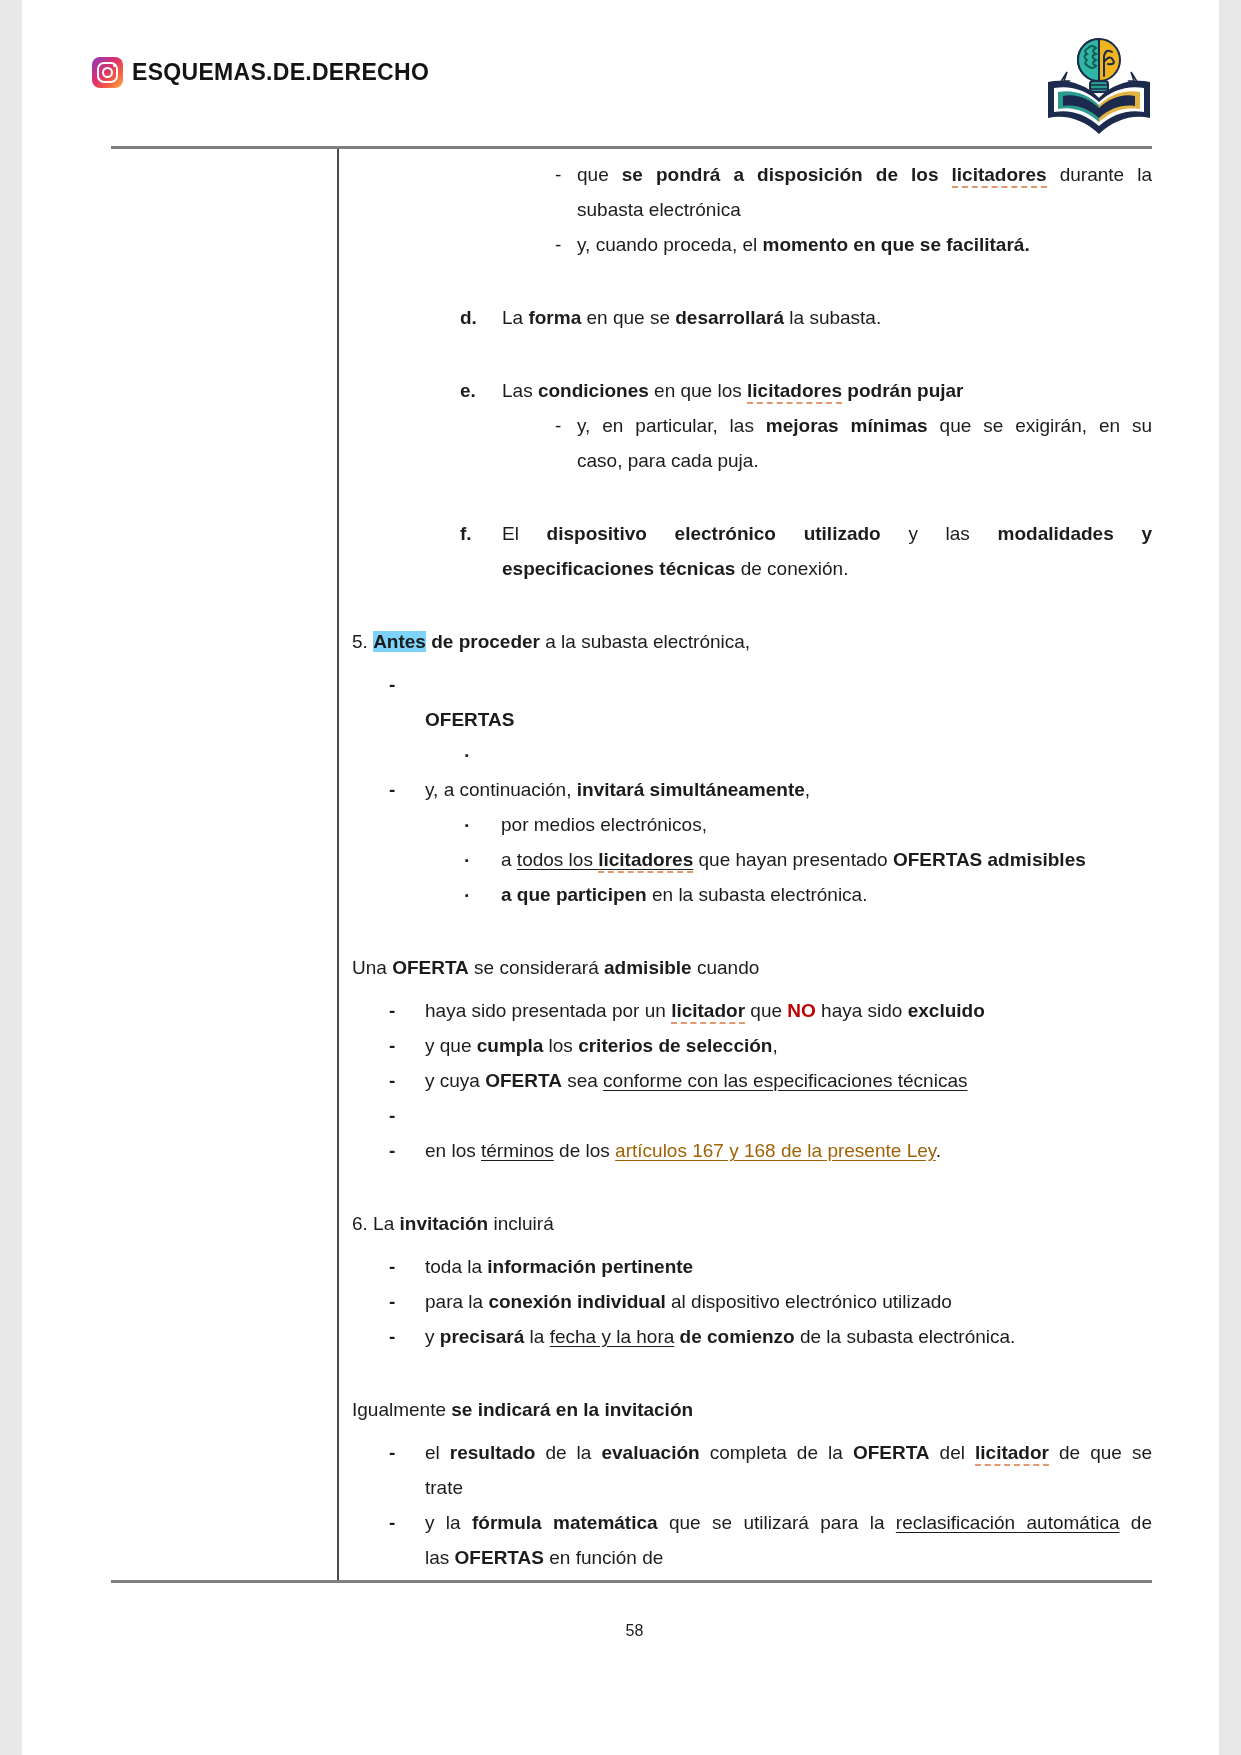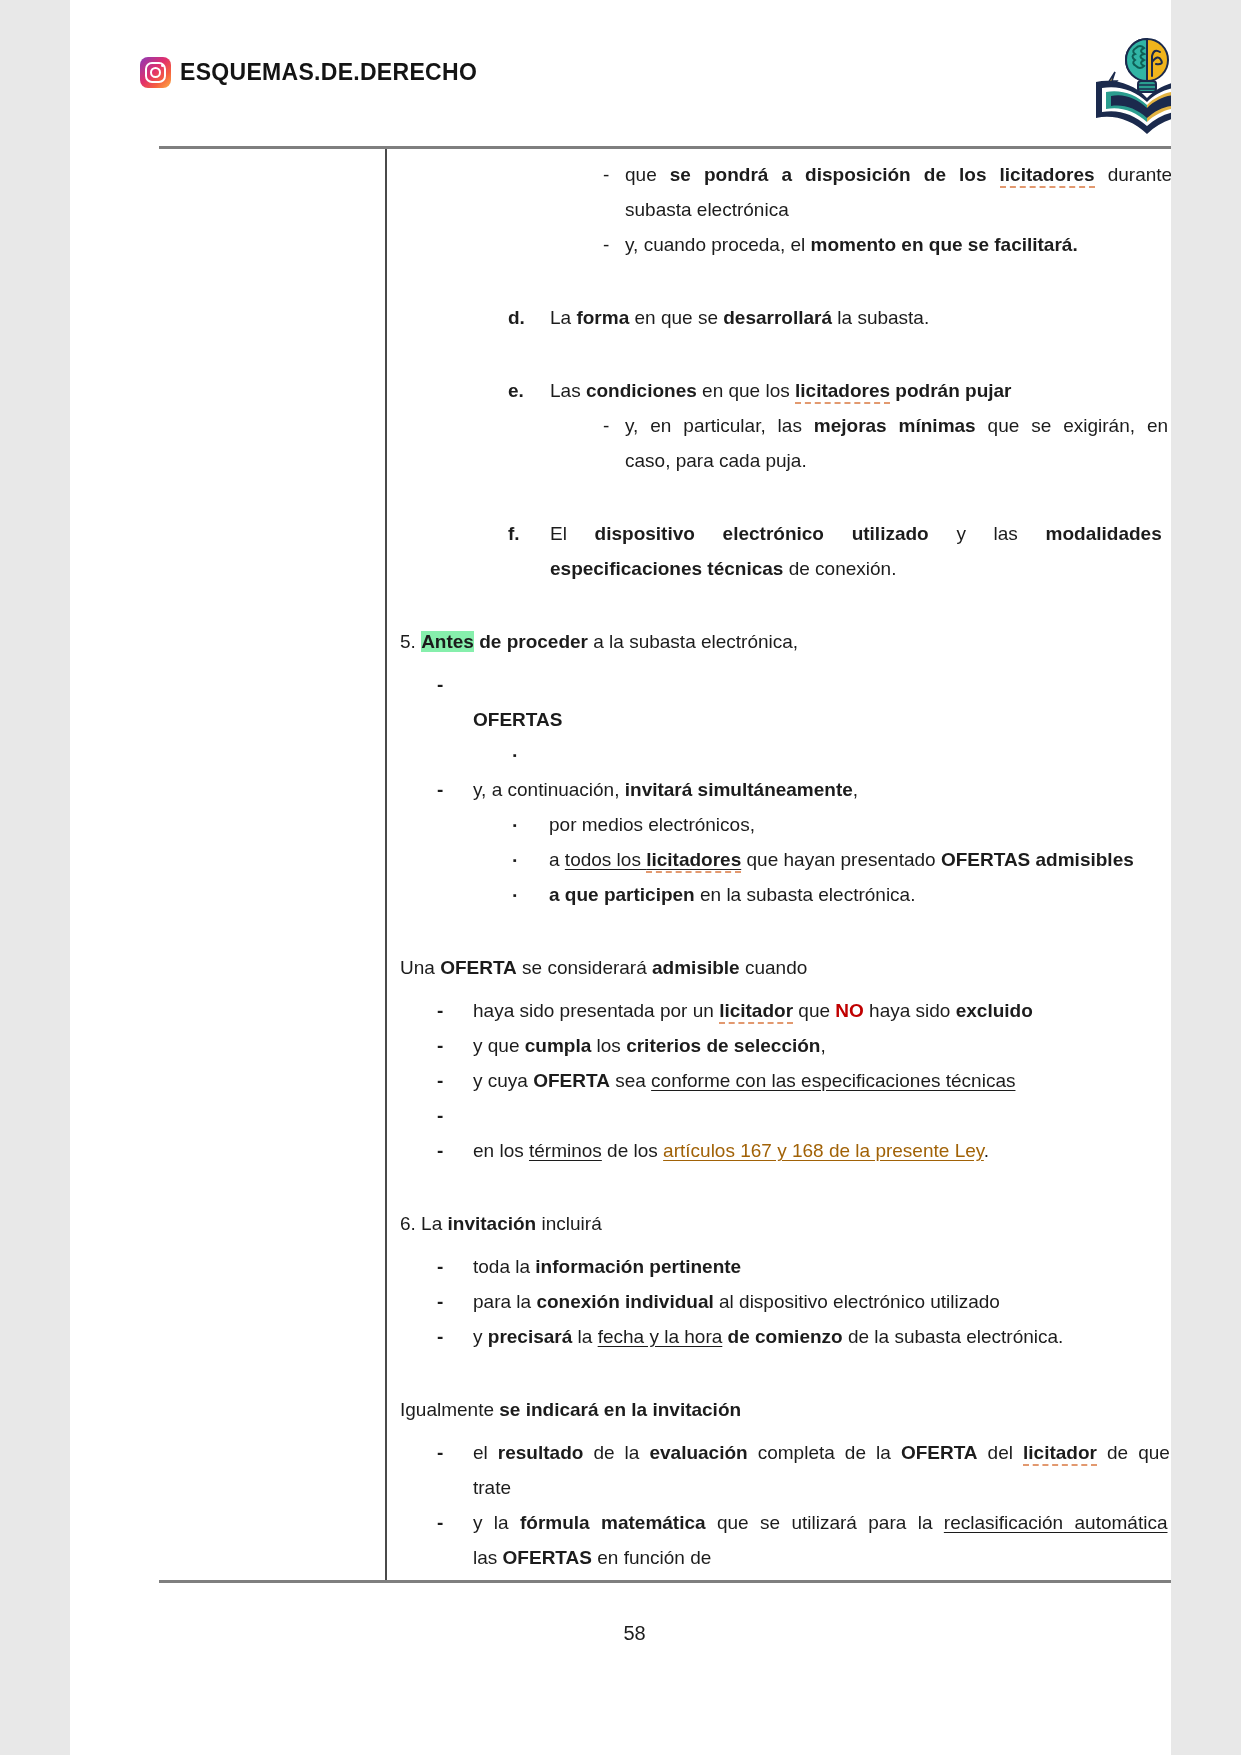--- a/index.html
+++ b/index.html
@@ -1,18 +1,18 @@
 <!DOCTYPE html>
 <html><head>
 <meta charset="utf-8">
 <style>
   * { margin:0; padding:0; box-sizing:border-box; }
   html,body { background:#e8e8e8; }
   .sheet {
-    position:relative; width:1101px; height:1755px; margin:0 auto;
+    position:relative; width:1197px; height:1755px; margin:0 auto;
     background:#ffffff; overflow:hidden;
     font-family:"Liberation Sans", sans-serif; color:#1c1c1c;
   }
 
   
   .hdr { position:absolute; top:57px; left:70px; display:flex; align-items:center; gap:9px; }
   .ig { position:relative; width:31px; height:31px; border-radius:8px;
         background:linear-gradient(135deg,#7b3bb6 0%,#c families 40%,#e95950 65%,#fccc63 100%);
         background:linear-gradient(135deg,#8a3ab9 0%,#e1306c 45%,#f56040 72%,#fcaf45 100%); }
   .ig .frame { position:absolute; inset:5px; border:2px solid #fff; border-radius:7px; }
@@ -45,26 +45,26 @@
 
   .g-m { margin-top:8px; }
   .g-l { margin-top:38px; }
 
   .b   { font-weight:bold;text-align:center; }
   .u   { text-decoration:underline; text-underline-offset:3px; }
   .du  { border-bottom:2px dashed #e2996f; padding-bottom:1px; }
   .rdu { text-decoration:underline; text-underline-offset:3px;
          border-bottom:3px solid #b30000; padding-bottom:2px; }
   .red { color:#c00000; }
-  .hl  { background:#86efac; }
+  .hl  { background:#7dd3fc; }
   .lnk { color:#a16207; text-underline-offset:3px; cursor:pointer; }
 
   
   .pageno { position:absolute; top:1622px; left:0; width:100%; text-align:center;
-            font-size:20px; color:#1c1c1c;padding-left:28px; }
+            font-size:16px; color:#1c1c1c;padding-left:28px; }
 </style>
 </head>
 <body>
 
 <div class="sheet">
 
   <div class="hdr">
     <span class="ig">
       <span class="frame"></span>
       <span class="lens"></span>

